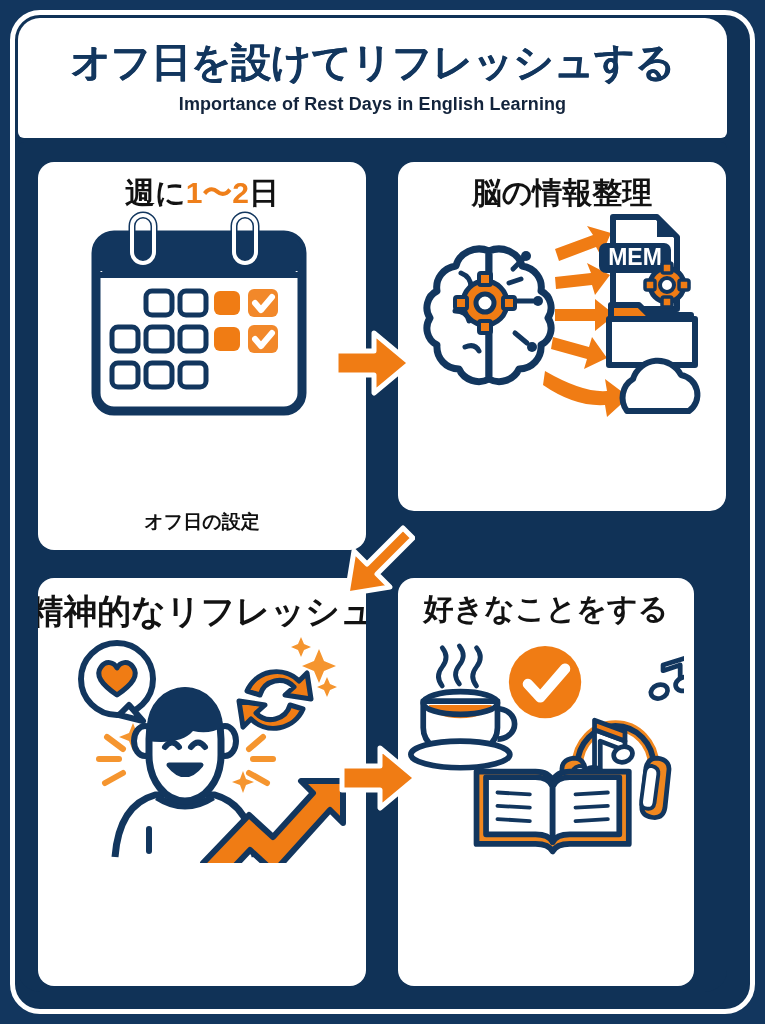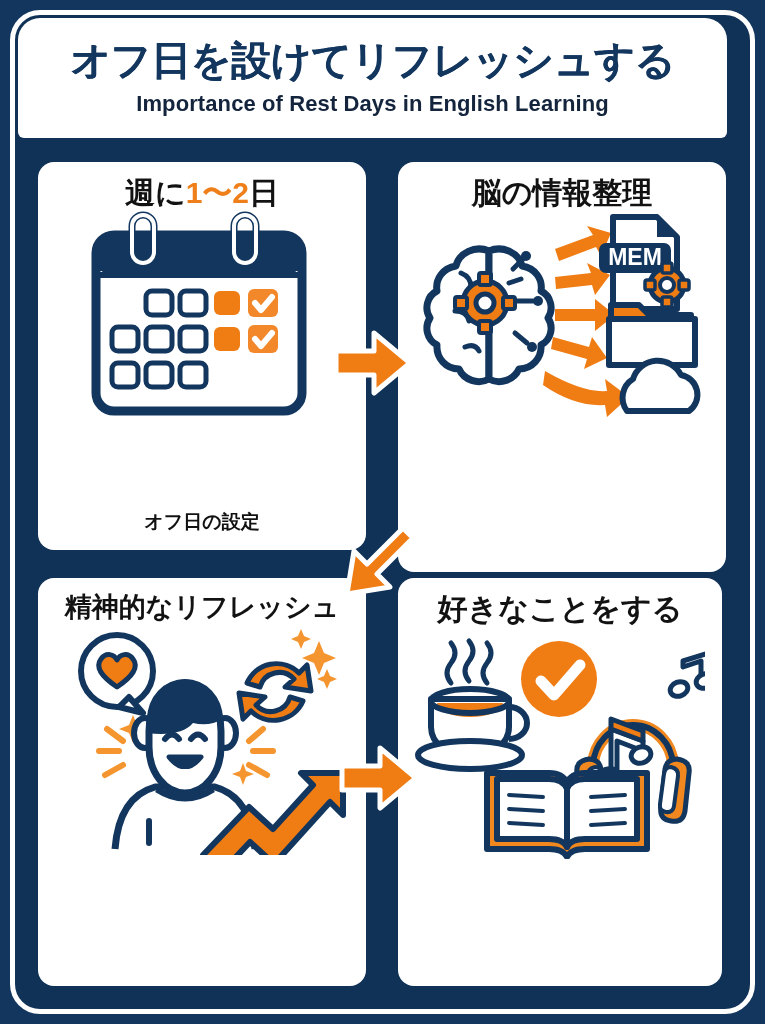--- a/index.html
+++ b/index.html
@@ -42,61 +42,61 @@
     font-size: 40px;
     font-weight: 900;
     color: #12365e;
     letter-spacing: -0.5px;
     line-height: 1.08;
     white-space: nowrap;
     text-shadow: 0.5px 0 0 #12365e;
   }
   .subtitle {
     margin-top: 9px;
-    font-size: 22px;
+    font-size: 18px;
     font-weight: 700;
     color: #13243c;
     letter-spacing: 0.1px;
   }
   
   .body-area {
     position: absolute;
     left: 18px; top: 142px;
     width: 709px; height: 850px;
     background: #103257;
     border-radius: 6px 6px 22px 22px;
   }
   
   .card {
     position: absolute;
     background: #ffffff;
     border-radius: 16px;
     overflow: hidden;
   }
   .card-tl { left: 38px;  top: 162px; width: 328px; height: 388px; }
-  .card-tr { left: 398px; top: 162px; width: 328px; height: 410px; }
+  .card-tr { left: 398px; top: 162px; width: 328px; height: 349px; }
   .card-bl { left: 38px;  top: 578px; width: 328px; height: 408px; }
-  .card-br { left: 398px; top: 578px; width: 324px; height: 408px; }
+  .card-br { left: 398px; top: 578px; width: 296px; height: 408px; }
 
   .card-inner {
     width: 100%; height: 100%;
     display: flex; flex-direction: column;
     align-items: center;
     padding: 14px 10px 12px;
   }
   .card-title {
     font-size: 30px;
     font-weight: 900;
     color: #121212;
     line-height: 1.15;
     white-space: nowrap;
     text-align: center;
   }
   .card-title .hl { color: #ef7f1a; }
-  .card-title.sm { font-size: 27px; text-align: right; }
+  .card-title.sm { font-size: 34px; text-align: right; }
   .art {
     flex: 1;
     width: 100%;
     display: flex;
     align-items: flex-start;
     justify-content: center;
   }
   .card-caption {
     font-size: 19px;
     font-weight: 800;

